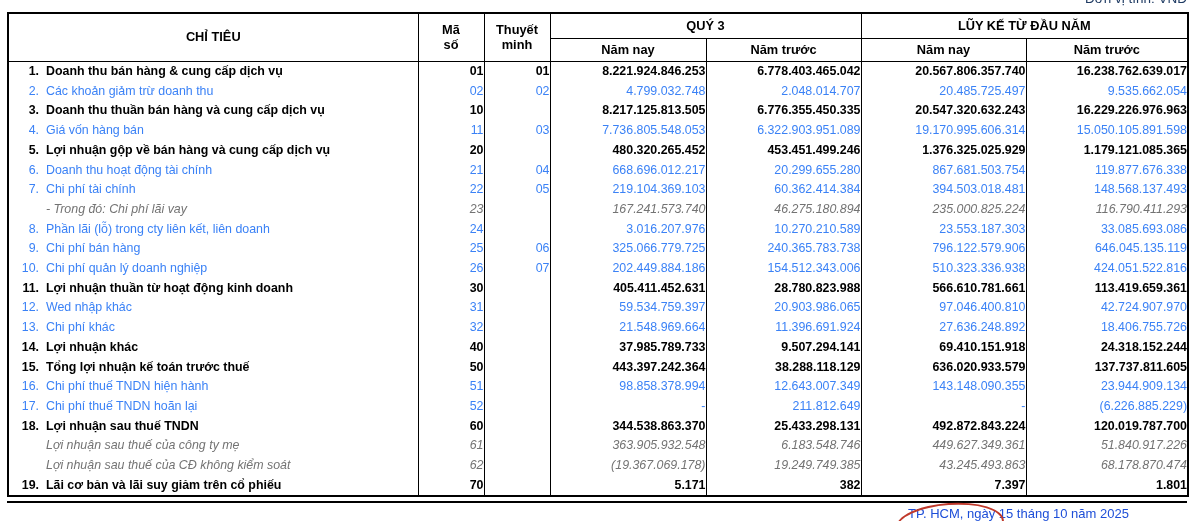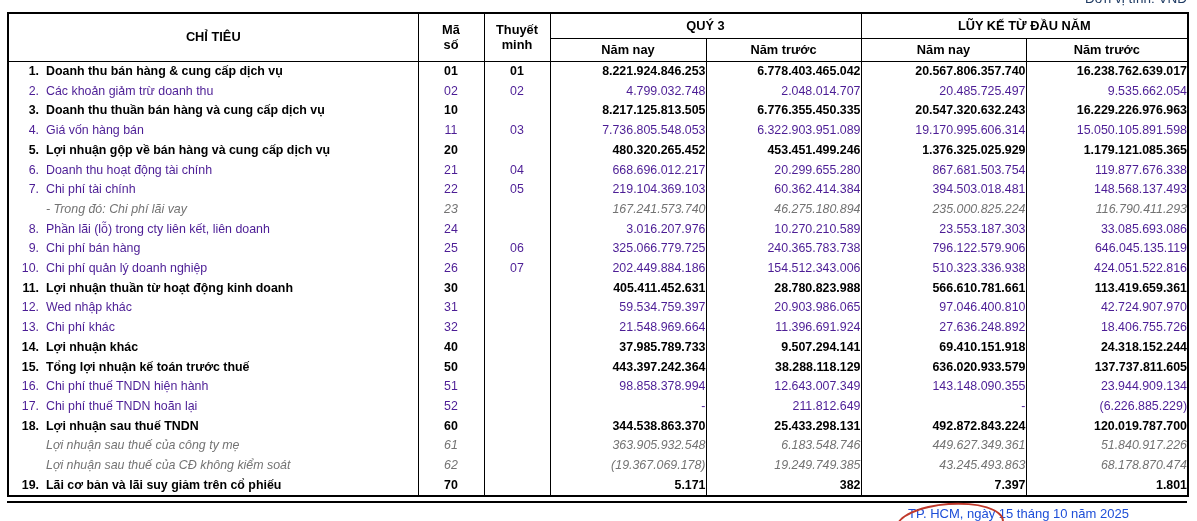--- a/index.html
+++ b/index.html
@@ -51,24 +51,24 @@
     white-space: nowrap;
     overflow: hidden;
   }
   td.c-item { text-align: left; margin-left: 36px; }
   td.c-item .no {
     display: inline-block;
     width: 30px;
     text-align: right;
     margin-right: 7px;
   }
-  td.c-code, td.c-note { text-align: center; }
+  td.c-code, td.c-note { text-align: right; }
   td.c-num { text-align: right; padding-right: 10px; }
 
-  tr.row-normal { color: #4c1d95; }
+  tr.row-normal { color: #3b82f6; }
   tr.row-bold   { color: #000000; font-weight: bold; }
   tr.row-italic { color: #737373; font-style: italic; }
   td.plain { font-weight: bold; }
 
   .bottom-rule {
     position: absolute;
     left: 7px; top: 501px;
     width: 1180px;
     border-top: 2px solid #000;
   }

